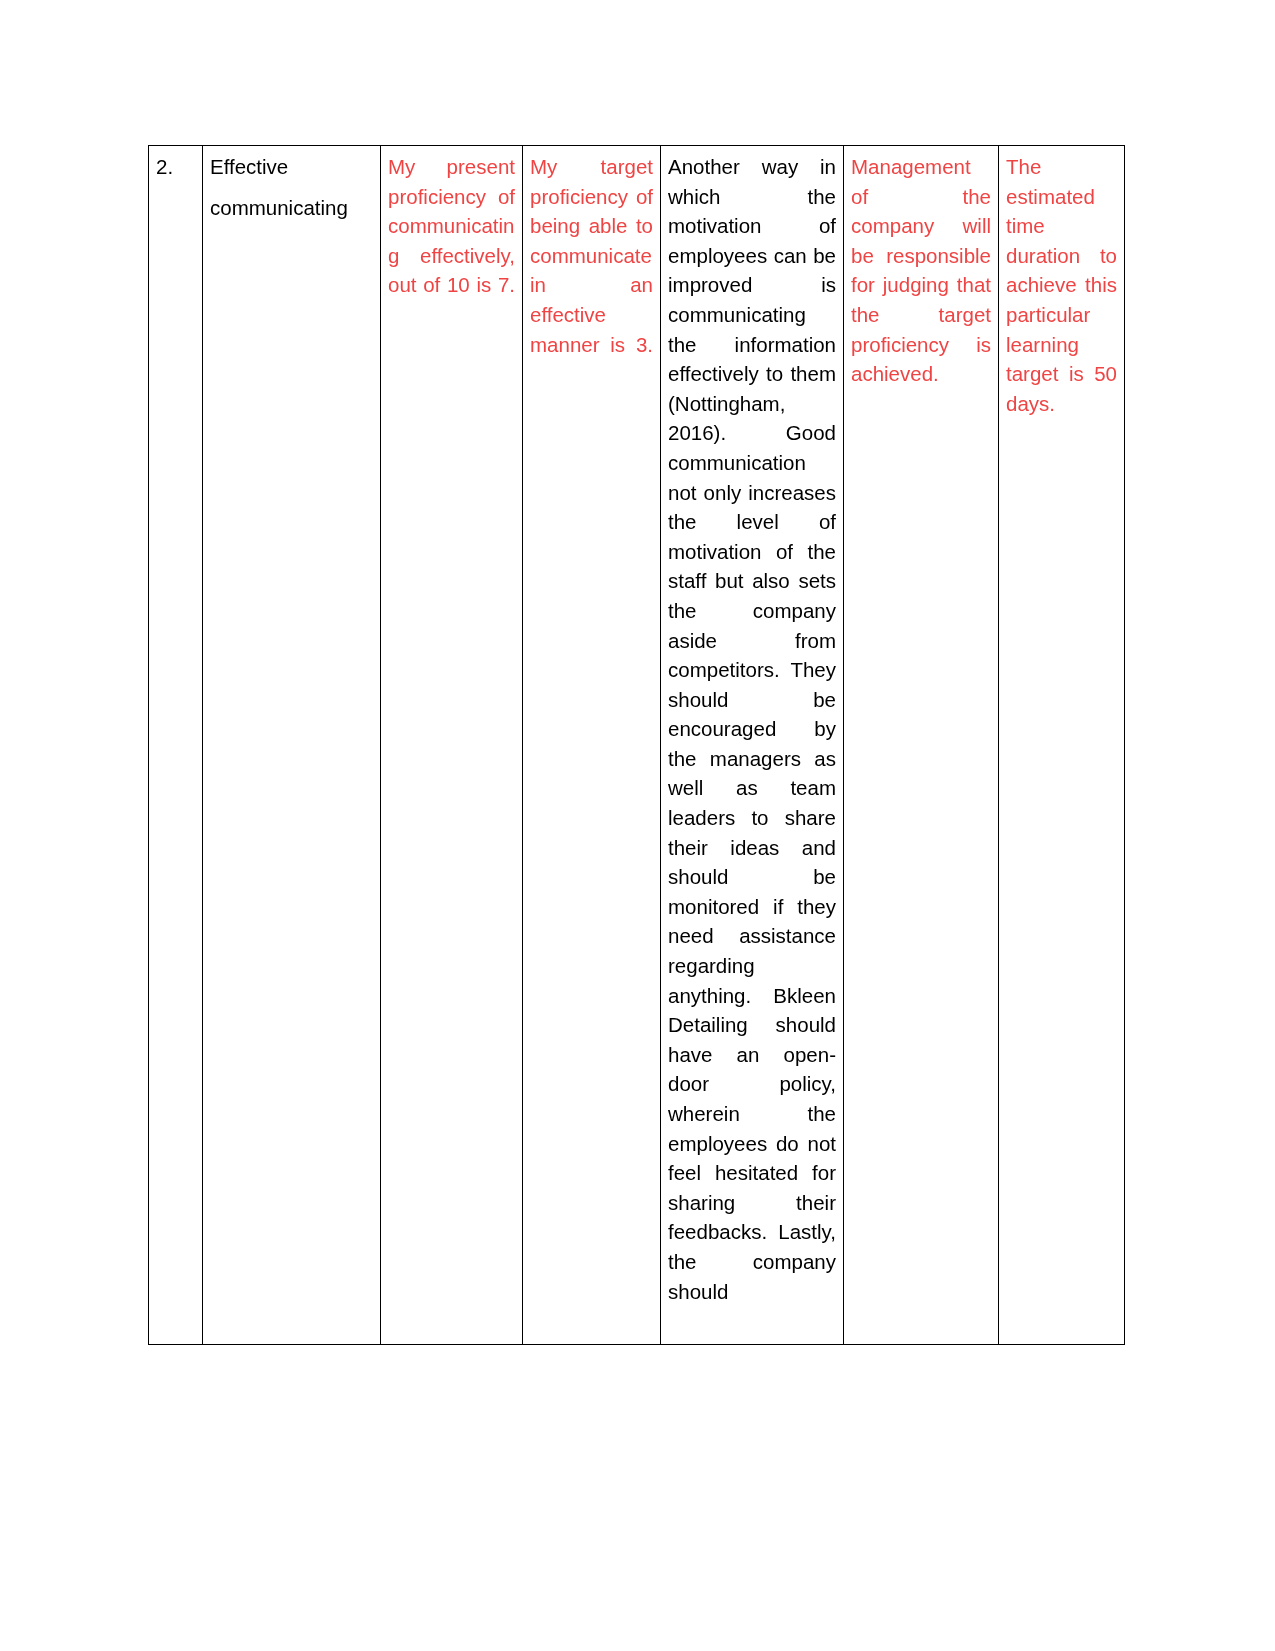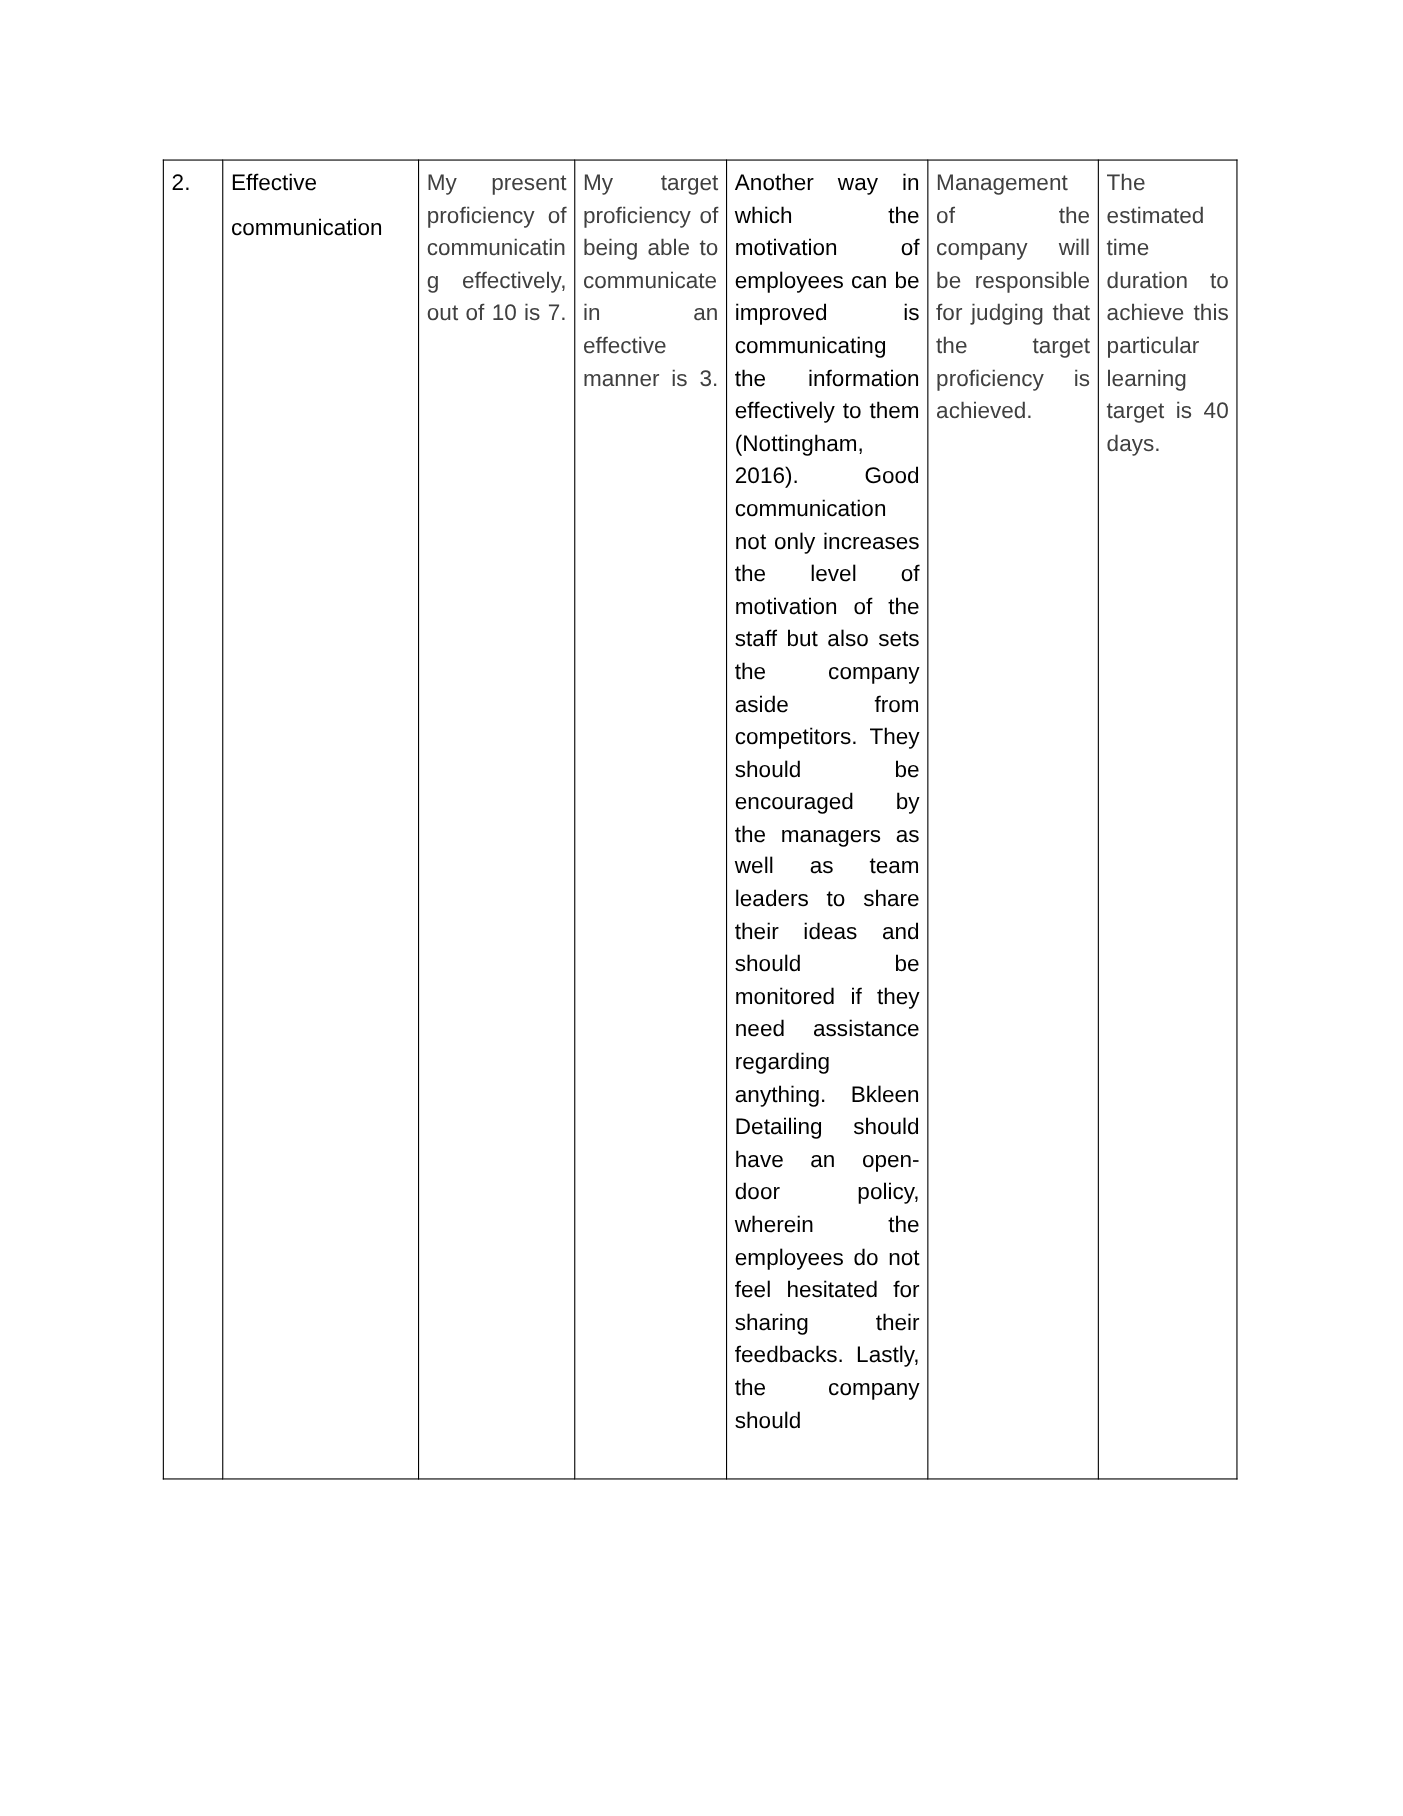--- a/index.html
+++ b/index.html
@@ -64,21 +64,21 @@
   col.c-time   { width: 126px; }
 
   .cell-num {
     text-align: left;
   }
   .cell-skill {
     text-align: left;
     margin-left: 28px;
   }
   .red {
-    color: #404040;
+    color: #ef4444;
     margin-left: 12px;
   }
   .black {
     color: #000000;
   }
 
   
   .just::after {
     content: "";
     display: inline-block;
@@ -112,31 +112,31 @@
         <col class="c-judge">
         <col class="c-time">
       </colgroup>
       <tbody>
         <tr>
 
           <td class="cell-num black">2.</td>
 
           <td class="cell-skill black">
             <span class="skill-line">Effective</span>
-            <span class="skill-line">communication</span>
+            <span class="skill-line">communicating</span>
           </td>
 
           <td class="just red">My present proficiency of communicating effectively, out of 10 is 7.</td>
 
           <td class="just red">My target proficiency of being able to communicate in an effective manner is 3.</td>
 
           <td class="just black">Another way in which the motivation of employees can be improved is communicating the information effectively to them (Nottingham, 2016). Good communication not only increases the level of motivation of the staff but also sets the company aside from competitors. They should be encouraged by the managers as well as team leaders to share their ideas and should be monitored if they need assistance regarding anything. Bkleen Detailing should have an open-door policy, wherein the employees do not feel hesitated for sharing their feedbacks. Lastly, the company should</td>
 
           <td class="just red">Management of the company will be responsible for judging that the target proficiency is achieved.</td>
 
-          <td class="just red">The estimated time duration to achieve this particular learning target is 40 days.</td>
+          <td class="just red">The estimated time duration to achieve this particular learning target is 50 days.</td>
 
         </tr>
       </tbody>
     </table>
   </div>
 
 </div>
 
 </body></html>

